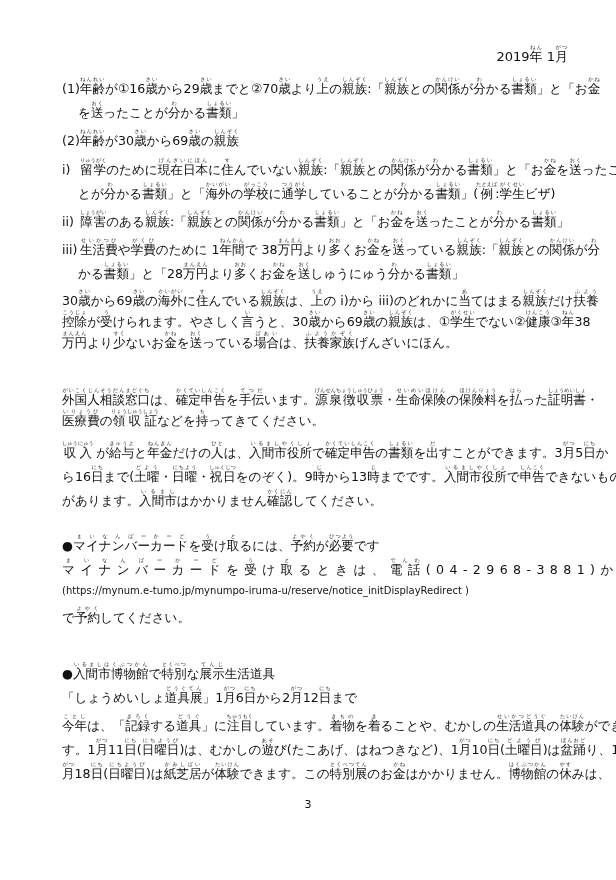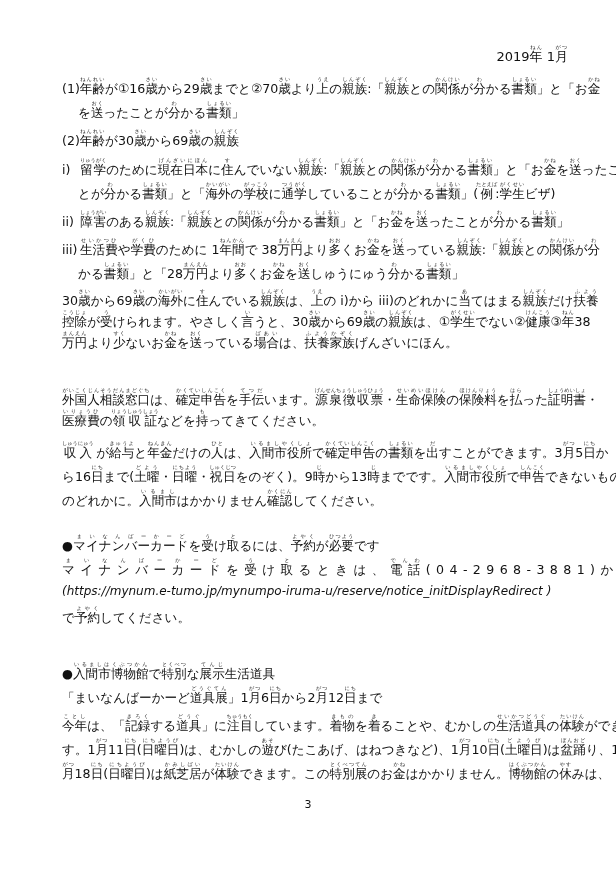--- a/index.html
+++ b/index.html
@@ -6,21 +6,21 @@
   body { width:616px; height:880px; position:relative; overflow:hidden;
          font-family:"DejaVu Sans","Liberation Sans",sans-serif; color:#111; }
   .page { position:absolute; left:0; top:0; width:616px; height:880px; }
   .line { position:absolute; left:62px; right:48px; font-size:12.6px; line-height:14px; white-space:nowrap; }
   .date { position:absolute; right:48px; top:44px; font-size:13px; line-height:14px; }
   ruby { ruby-position:over; }
   rt { font-size:5.2px; line-height:1; color:#222; }
   .indent { left:78px; }
   .lbl { display:inline-block; width:18px; }
   .pagenum { position:absolute; left:0; right:0; top:798px; text-align:center; font-size:11px; }
-  .url { font-size:12px;font-style:italic; }
+  .url { font-size:10px; }
   .spread { letter-spacing:5.4px; }
 </style>
 </head>
 <body>
 
 <div class="page">
   <div class="date">
     <span>2019</span><ruby><span>年</span><rt>ねん</rt></ruby><span> 1</span><ruby><span>月</span><rt>がつ</rt></ruby>
   </div>
 
@@ -33,26 +33,26 @@
       <div class="line" style="top: 209px; left: 62px;"><span class="lbl">ii)</span><ruby>障害<rt>しょうがい</rt></ruby><span>のある</span><ruby>親族<rt>しんぞく</rt></ruby><span>:「</span><ruby>親族<rt>しんぞく</rt></ruby><span>との</span><ruby>関係<rt>かんけい</rt></ruby><span>が</span><ruby>分<rt>わ</rt></ruby><span>かる</span><ruby>書類<rt>しょるい</rt></ruby><span>」と「お</span><ruby>金<rt>かね</rt></ruby><span>を</span><ruby>送<rt>おく</rt></ruby><span>ったことが</span><ruby>分<rt>わ</rt></ruby><span>かる</span><ruby>書類<rt>しょるい</rt></ruby><span>」</span></div>
       <div class="line" style="top: 237px; left: 62px;"><span class="lbl">iii)</span><ruby>生活費<rt>せいかつひ</rt></ruby><span>や</span><ruby>学費<rt>がくひ</rt></ruby><span>のために 1</span><ruby>年間<rt>ねんかん</rt></ruby><span>で 38</span><ruby>万円<rt>まんえん</rt></ruby><span>より</span><ruby>多<rt>おお</rt></ruby><span>くお</span><ruby>金<rt>かね</rt></ruby><span>を</span><ruby>送<rt>おく</rt></ruby><span>っている</span><ruby>親族<rt>しんぞく</rt></ruby><span>:「</span><ruby>親族<rt>しんぞく</rt></ruby><span>との</span><ruby>関係<rt>かんけい</rt></ruby><span>が</span><ruby>分<rt>わ</rt></ruby></div>
       <div class="line indent" style="top: 261px;"><span>かる</span><ruby>書類<rt>しょるい</rt></ruby><span>」と「28</span><ruby>万円<rt>まんえん</rt></ruby><span>より</span><ruby>多<rt>おお</rt></ruby><span>くお</span><ruby>金<rt>かね</rt></ruby><span>を</span><ruby>送<rt>おく</rt></ruby><span>しゅうにゅう</span><ruby>分<rt>わ</rt></ruby><span>かる</span><ruby>書類<rt>しょるい</rt></ruby><span>」</span></div>
       <div class="line" style="top: 288px;"><span>30</span><ruby>歳<rt>さい</rt></ruby><span>から69</span><ruby>歳<rt>さい</rt></ruby><span>の</span><ruby>海外<rt>かいがい</rt></ruby><span>に</span><ruby>住<rt>す</rt></ruby><span>んでいる</span><ruby>親族<rt>しんぞく</rt></ruby><span>は、</span><ruby>上<rt>うえ</rt></ruby><span>の i)から iii)のどれかに</span><ruby>当<rt>あ</rt></ruby><span>てはまる</span><ruby>親族<rt>しんぞく</rt></ruby><span>だけ</span><ruby>扶養<rt>ふよう</rt></ruby></div>
       <div class="line" style="top: 309px;"><ruby>控除<rt>こうじょ</rt></ruby><span>が</span><ruby>受<rt>う</rt></ruby><span>けられます。やさしく</span><ruby>言<rt>い</rt></ruby><span>うと、30</span><ruby>歳<rt>さい</rt></ruby><span>から69</span><ruby>歳<rt>さい</rt></ruby><span>の</span><ruby>親族<rt>しんぞく</rt></ruby><span>は、①</span><ruby>学生<rt>がくせい</rt></ruby><span>でない②</span><ruby>健康<rt>けんこう</rt></ruby><span>③</span><ruby>年<rt>ねん</rt></ruby><span>38</span></div>
       <div class="line" style="top: 330px;"><ruby>万円<rt>まんえん</rt></ruby><span>より</span><ruby>少<rt>すく</rt></ruby><span>ないお</span><ruby>金<rt>かね</rt></ruby><span>を</span><ruby>送<rt>おく</rt></ruby><span>っている</span><ruby>場合<rt>ばあい</rt></ruby><span>は、</span><ruby>扶養家族<rt>ふようかぞく</rt></ruby><span>げんざいにほん。</span></div>
       <div class="line" style="top: 387px;"><ruby>外国人相談窓口<rt>がいこくじんそうだんまどぐち</rt></ruby><span>は、</span><ruby>確定申告<rt>かくていしんこく</rt></ruby><span>を</span><ruby>手伝<rt>てつだ</rt></ruby><span>います。</span><ruby>源泉徴収票<rt>げんせんちょうしゅうひょう</rt></ruby><span>・</span><ruby>生命保険<rt>せいめいほけん</rt></ruby><span>の</span><ruby>保険料<rt>ほけんりょう</rt></ruby><span>を</span><ruby>払<rt>はら</rt></ruby><span>った</span><ruby>証明書<rt>しょうめいしょ</rt></ruby><span>・</span></div>
       <div class="line" style="top: 408px;"><ruby>医療費<rt>いりょうひ</rt></ruby><span>の</span><ruby>領収証<rt>りょうしゅうしょう</rt></ruby><span>などを</span><ruby>持<rt>も</rt></ruby><span>ってきてください。</span></div>
       <div class="line" style="top: 440px;"><ruby>収入<rt>しゅうにゅう</rt></ruby><span> が</span><ruby>給与<rt>きゅうよ</rt></ruby><span>と</span><ruby>年金<rt>ねんきん</rt></ruby><span>だけの</span><ruby>人<rt>ひと</rt></ruby><span>は、</span><ruby>入間市役所<rt>いるましやくしょ</rt></ruby><span>で</span><ruby>確定申告<rt>かくていしんこく</rt></ruby><span>の</span><ruby>書類<rt>しょるい</rt></ruby><span>を</span><ruby>出<rt>だ</rt></ruby><span>すことができます。3</span><ruby>月<rt>がつ</rt></ruby><span>5</span><ruby>日<rt>にち</rt></ruby><span>か</span></div>
       <div class="line" style="top: 464px;"><span>ら16</span><ruby>日<rt>にち</rt></ruby><span>まで(</span><ruby>土曜<rt>どよう</rt></ruby><span>・</span><ruby>日曜<rt>にちよう</rt></ruby><span>・</span><ruby>祝日<rt>しゅくじつ</rt></ruby><span>をのぞく)。9</span><ruby>時<rt>じ</rt></ruby><span>から13</span><ruby>時<rt>じ</rt></ruby><span>までです。</span><ruby>入間市役所<rt>いるましやくしょ</rt></ruby><span>で</span><ruby>申告<rt>しんこく</rt></ruby><span>できないもの</span></div>
-      <div class="line" style="top: 488px;"><span>のどれかに。</span><ruby>入間市<rt>いるまし</rt></ruby><span>はかかりません</span><ruby>確認<rt>かくにん</rt></ruby><span>してください。</span></div>
+      <div class="line" style="top: 488px;"><span>があります。</span><ruby>入間市<rt>いるまし</rt></ruby><span>はかかりません</span><ruby>確認<rt>かくにん</rt></ruby><span>してください。</span></div>
       <div class="line" style="top: 533px;"><span>●</span><ruby>マイナンバーカード<rt>まいなんばーかーど</rt></ruby><span>を</span><ruby>受<rt>う</rt></ruby><span>け</span><ruby>取<rt>と</rt></ruby><span>るには、</span><ruby>予約<rt>よやく</rt></ruby><span>が</span><ruby>必要<rt>ひつよう</rt></ruby><span>です</span></div>
       <div class="line spread" style="top: 557px;"><ruby>マイナンバーカード<rt>まいなんばーかーど</rt></ruby><span>を</span><ruby>受<rt>う</rt></ruby><span>け</span><ruby>取<rt>と</rt></ruby><span>るときは、</span><ruby>電話<rt>でんわ</rt></ruby><span>(04-2968-3881)か</span></div>
       <div class="line url" style="top: 584px;"><span>(https://mynum.e-tumo.jp/mynumpo-iruma-u/reserve/notice_initDisplayRedirect )</span></div>
       <div class="line" style="top: 605px;"><span>で</span><ruby>予約<rt>よやく</rt></ruby><span>してください。</span></div>
       <div class="line" style="top: 661px;"><span>●</span><ruby>入間市博物館<rt>いるましはくぶつかん</rt></ruby><span>で</span><ruby>特別<rt>とくべつ</rt></ruby><span>な</span><ruby>展示<rt>てんじ</rt></ruby><span>生活道具</span></div>
-      <div class="line" style="top: 685px;"><span>「まいなんばーかーど</span><ruby>道具展<rt>どうぐてん</rt></ruby><span>」1</span><ruby>月<rt>がつ</rt></ruby><span>6</span><ruby>日<rt>にち</rt></ruby><span>から2</span><ruby>月<rt>がつ</rt></ruby><span>12</span><ruby>日<rt>にち</rt></ruby><span>まで</span></div>
+      <div class="line" style="top: 685px;"><span>「しょうめいしょ</span><ruby>道具展<rt>どうぐてん</rt></ruby><span>」1</span><ruby>月<rt>がつ</rt></ruby><span>6</span><ruby>日<rt>にち</rt></ruby><span>から2</span><ruby>月<rt>がつ</rt></ruby><span>12</span><ruby>日<rt>にち</rt></ruby><span>まで</span></div>
       <div class="line" style="top: 713px;"><ruby>今年<rt>ことし</rt></ruby><span>は、「</span><ruby>記録<rt>きろく</rt></ruby><span>する</span><ruby>道具<rt>どうぐ</rt></ruby><span>」に</span><ruby>注目<rt>ちゅうもく</rt></ruby><span>しています。</span><ruby>着物<rt>きもの</rt></ruby><span>を</span><ruby>着<rt>き</rt></ruby><span>ることや、むかしの</span><ruby>生活道具<rt>せいかつどうぐ</rt></ruby><span>の</span><ruby>体験<rt>たいけん</rt></ruby><span>ができま</span></div>
       <div class="line" style="top: 737px;"><span>す。1</span><ruby>月<rt>がつ</rt></ruby><span>11</span><ruby>日<rt>にち</rt></ruby><span>(</span><ruby>日曜日<rt>にちようび</rt></ruby><span>)は、むかしの</span><ruby>遊<rt>あそ</rt></ruby><span>び(たこあげ、はねつきなど)、1</span><ruby>月<rt>がつ</rt></ruby><span>10</span><ruby>日<rt>にち</rt></ruby><span>(</span><ruby>土曜日<rt>どようび</rt></ruby><span>)は</span><ruby>盆踊<rt>ぼんおど</rt></ruby><span>り、1</span></div>
       <div class="line" style="top: 761px;"><ruby>月<rt>がつ</rt></ruby><span>18</span><ruby>日<rt>にち</rt></ruby><span>(</span><ruby>日曜日<rt>にちようび</rt></ruby><span>)は</span><ruby>紙芝居<rt>かみしばい</rt></ruby><span>が</span><ruby>体験<rt>たいけん</rt></ruby><span>できます。この</span><ruby>特別展<rt>とくべつてん</rt></ruby><span>のお</span><ruby>金<rt>かね</rt></ruby><span>はかかりません。</span><ruby>博物館<rt>はくぶつかん</rt></ruby><span>の</span><ruby>休<rt>やす</rt></ruby><span>みは、</span></div>
     </div>
 
   <div class="pagenum">3</div>
 </div>
 
 </body></html>

